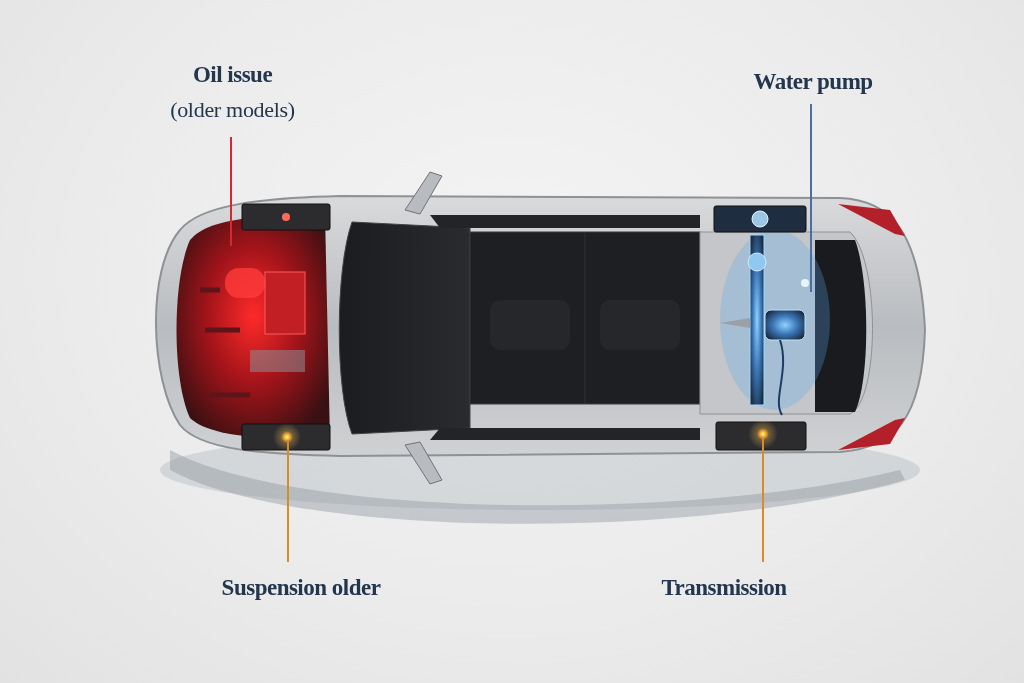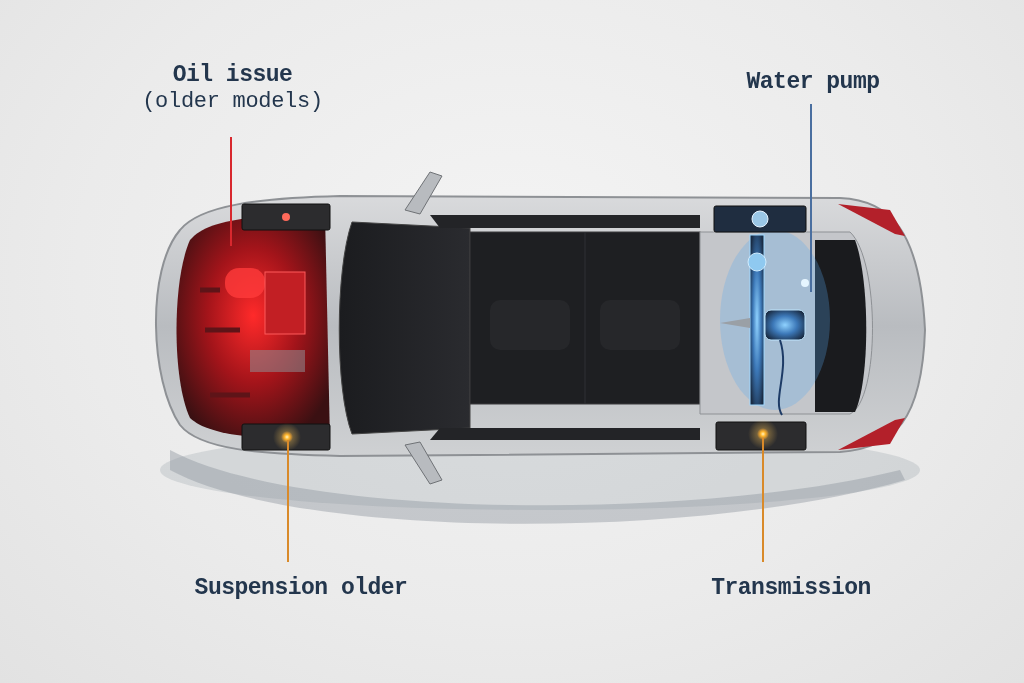--- a/index.html
+++ b/index.html
@@ -1,21 +1,21 @@
 <!DOCTYPE html>
 <html><head>
 <meta charset="utf-8">
 <style>
   html,body{margin:0;padding:0;}
   body{width:1024px;height:683px;overflow:hidden;background:#ececec;position:relative;font-family:"Liberation Sans",sans-serif;}
   .bg{position:absolute;inset:0;background:
       radial-gradient(ellipse at 50% 40%, #f4f4f4 0%, #ebebeb 60%, #e2e2e2 100%);}
-  .label{position:absolute;color:#23364d;font-family:Liberation Mono, monospace;text-align:center;white-space:nowrap;}
+  .label{position:absolute;color:#23364d;font-family:Liberation Serif, serif;text-align:center;white-space:nowrap;}
   .label .main{font-weight:bold;font-size:23px;letter-spacing:-0.5px;display:block;}
-  .label .sub{font-size:22px;display:block;margin-top:1px;letter-spacing:-0.3px;}
+  .label .sub{font-size:22px;display:block;margin-top:9px;letter-spacing:-0.3px;}
   svg{position:absolute;left:0;top:0;}
 </style>
 </head>
 <body>
 
 <div class="bg"></div>
 
 <svg width="1024" height="683" viewBox="0 0 1024 683">
   <defs>
     <linearGradient id="body" x1="0" y1="0" x2="0" y2="1">
@@ -109,15 +109,15 @@
 </div>
 
 <div class="label" style="left:728px;top:69px;width:170px;">
   <span class="main">Water pump</span>
 </div>
 
 <div class="label" style="left:186px;top:575px;width:230px;">
   <span class="main">Suspension older</span>
 </div>
 
-<div class="label" style="left:701px;top:575px;width:180px;">
+<div class="label" style="left:634px;top:575px;width:180px;">
   <span class="main">Transmission</span>
 </div>
 
 </body></html>

